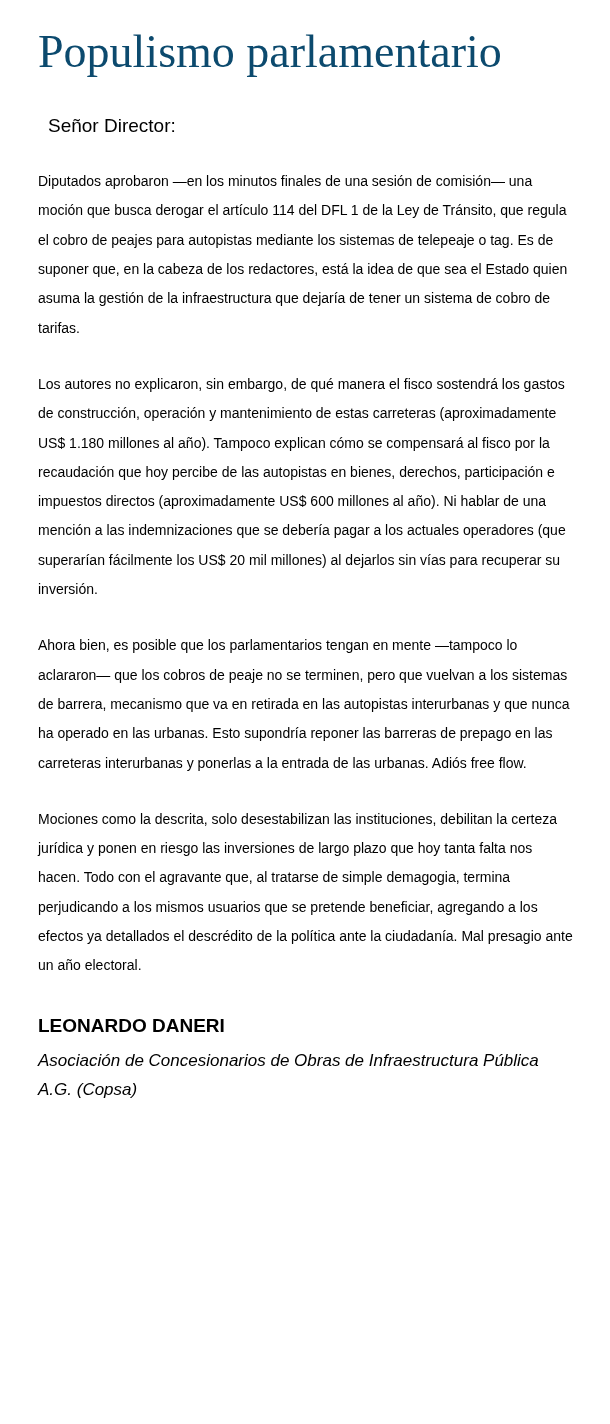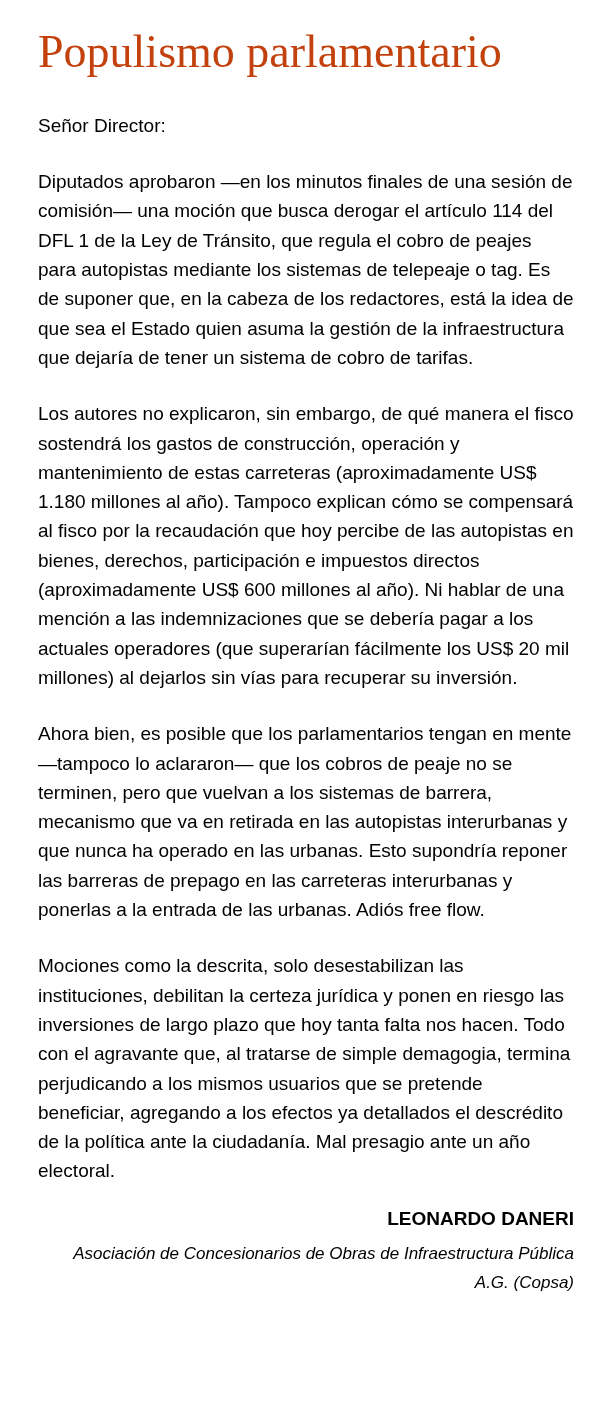--- a/index.html
+++ b/index.html
@@ -19,36 +19,36 @@
     width: 610px;
     padding: 24px 36px 40px 38px;
   }
   .headline {
     font-family: "Liberation Serif", serif;
     font-weight: 400;
     font-size: 46px;
     line-height: 1.2;
     margin: 0 0 0 0;
     letter-spacing: 0px;
-    color: #c2410c;
+    color: #0c4a6e;
   }
   .salutation {
-    margin: 32px 0 0 0;
+    margin: 32px 0 0 10px;
     font-size: 19px;
     line-height: 29px;
   }
   .body-paragraph {
     margin: 27px 0 0 0;
-    font-size: 19px;
+    font-size: 14px;
     line-height: 29.3px;
     color: #000000;
   }
   .signature-block {
-    margin-top: 18px;
-    text-align: right;
+    margin-top: 30px;
+    text-align: left;
   }
   .signature-name {
     font-size: 19px;
     line-height: 29px;
     font-weight: 700;
     margin: 0;
   }
   .signature-affiliation {
     font-size: 17px;
     line-height: 29.3px;

